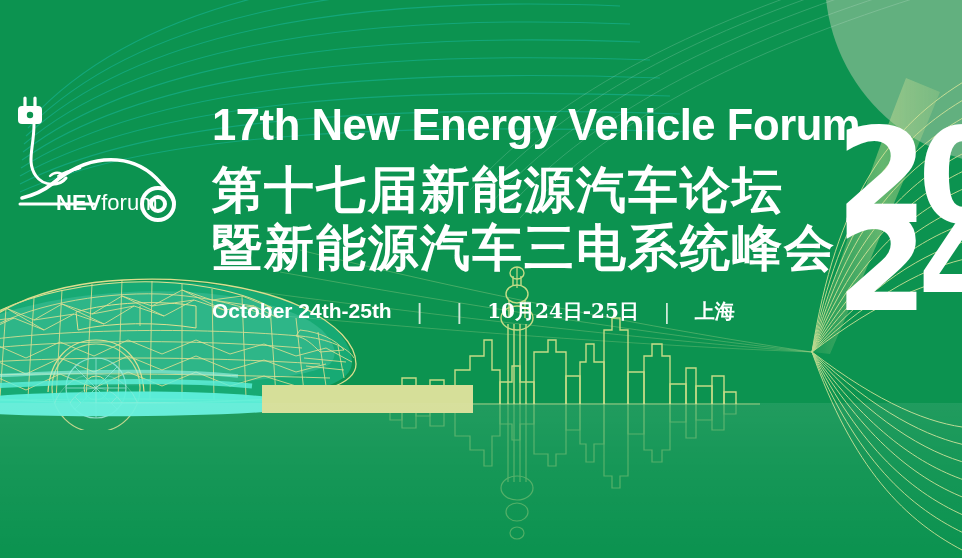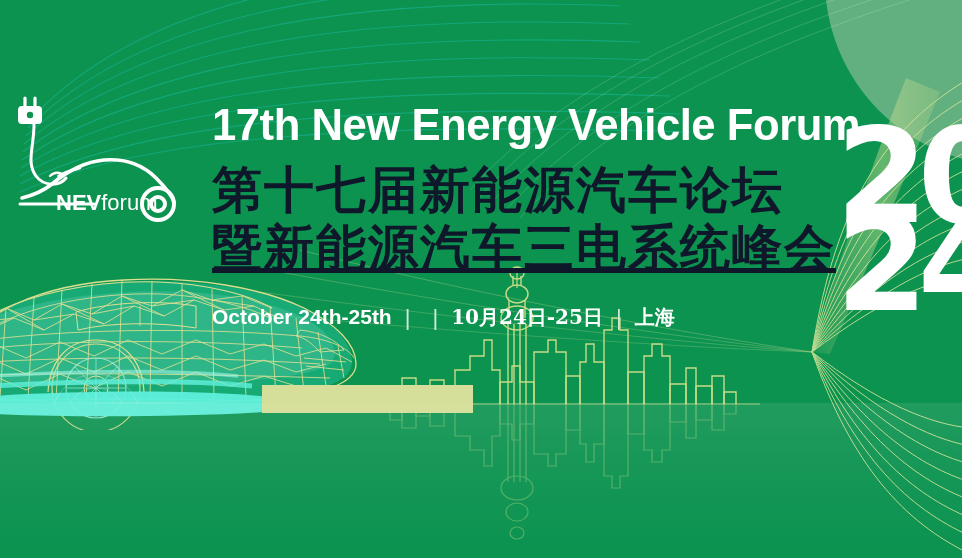--- a/index.html
+++ b/index.html
@@ -41,39 +41,39 @@
     line-height: 50px;
     letter-spacing: -0.5px;
     color: #ffffff;
     white-space: nowrap;
     transform: scaleX(0.97);
     transform-origin: left center;
   }
   .title-cn {
     font-family: "DejaVu Sans", "Liberation Sans", sans-serif;
     font-weight: 700;
-    color: #0f172a;
+    color: #ffffff;
     white-space: nowrap;
     font-size: 50px;
     line-height: 60px;
     letter-spacing: 2px;
   }
   #title-cn-1 { margin-top: 10px; }
-  #title-cn-2 { margin-top: -2px; text-decoration: underline; }
+  #title-cn-2 { margin-top: -2px; }
   #date-line {
-    margin-top: 27px;
+    margin-top: 21px;
     font-family: "Liberation Sans Narrow", "Liberation Sans", sans-serif;
     font-weight: 700;
     font-size: 21px;
     line-height: 24px;
     color: #ffffff;
     white-space: nowrap;
     display: flex;
     align-items: baseline;
-    gap: 4px;
+    gap: 16px;
   }
   #date-line .seg { display: inline-block; }
   #date-line .sep {
     display: inline-block;
     color: #cfe8d8;
     font-weight: 400;
     padding: 0 9px;
     font-size: 22px;
     position: relative;
     top: 1px;

